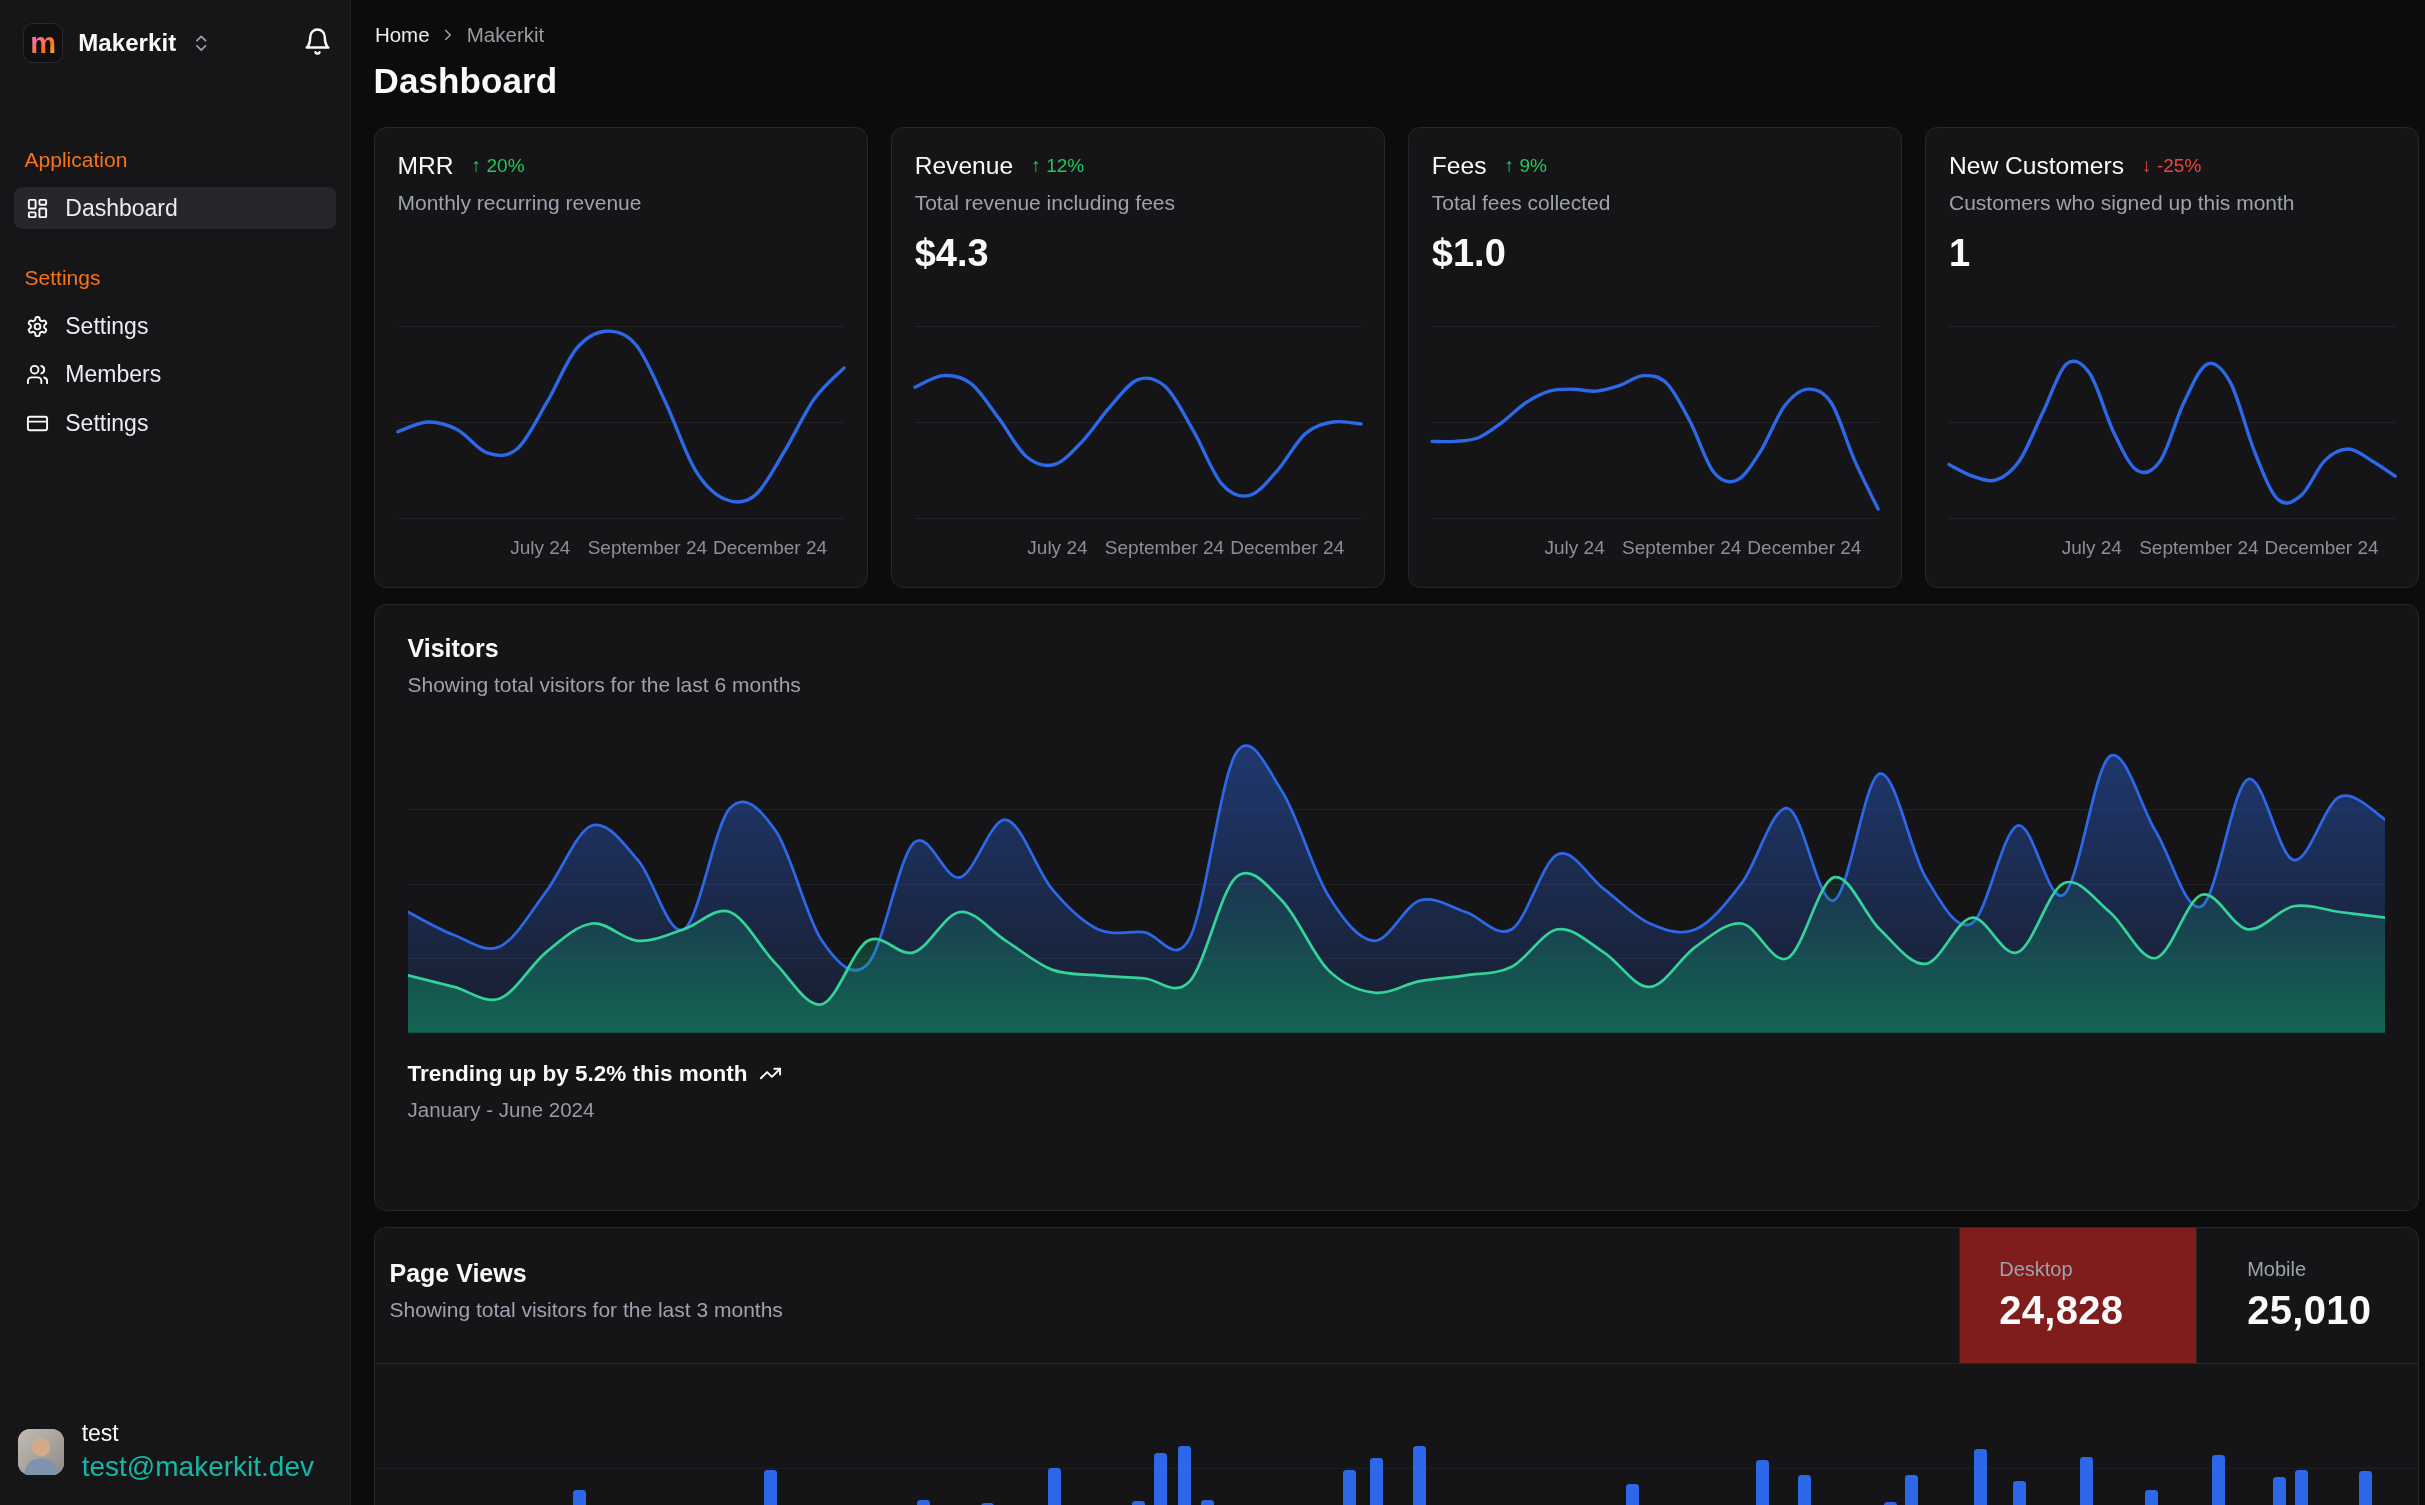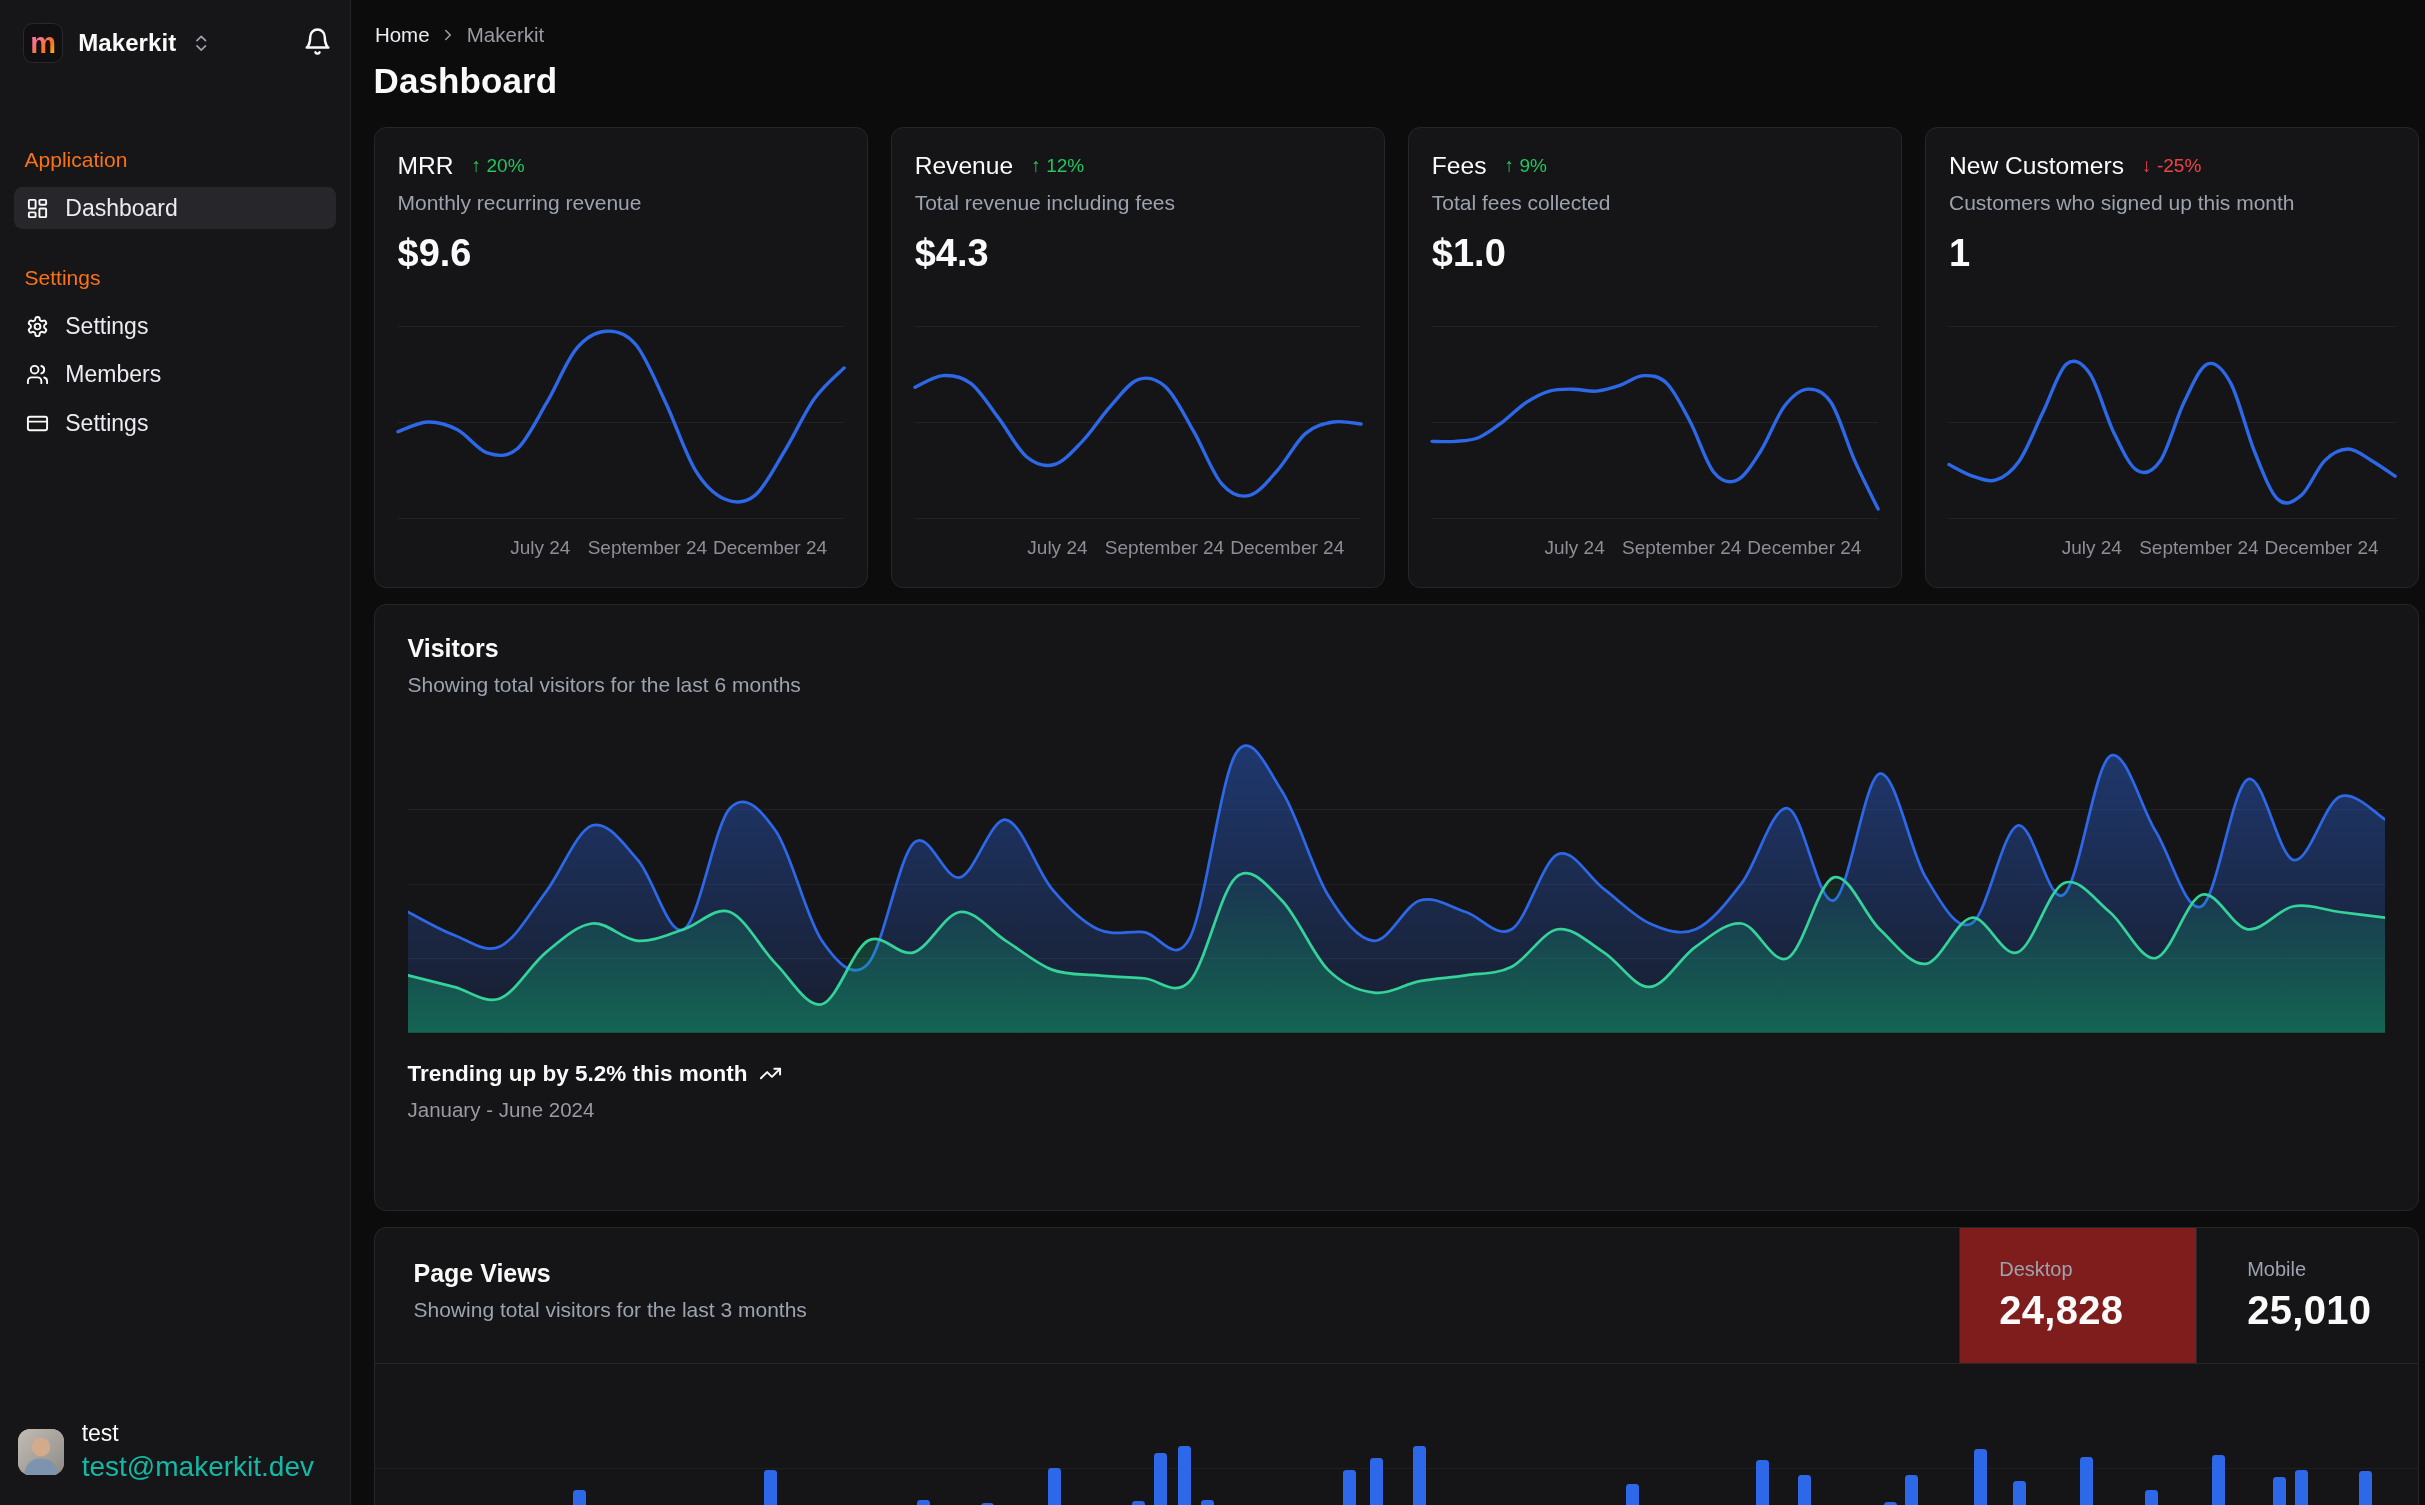--- a/index.html
+++ b/index.html
@@ -68,21 +68,21 @@
   .card-sub { font-size:21px; color:#9ca3af; margin-top:9.6px; }
   .area-wrap { position:absolute; left:33px; right:33px; top:130px; height:298px; }
   .area-wrap .gl { position:absolute; left:0; right:0; height:1px; background:#222226; }
   .vis-footer { position:absolute; left:33px; top:456px; }
   .vis-footline { display:flex; align-items:center; gap:11px; font-size:22.5px; font-weight:600; }
   .vis-range { font-size:20.5px; color:#9a9aa2; margin-top:11px; }
 
   
   .pv-card { margin-top:16.4px; height:465px; padding:0; position:relative; overflow:hidden; }
   .pv-header { display:flex; height:136px; border-bottom:1.4px solid #27272b; }
-  .pv-titles { padding:31px 0 0 39px; }
+  .pv-titles { padding:31px 0 0 15px; }
   .pv-statbox { border-left:1.4px solid #27272b; padding:30px 0 0 50px; }
   .pv-statbox.first { margin-left:auto; width:237px; background:#7f1d1d;padding-left:39px; }
   .pv-statbox.second { width:222px; }
   .pv-label { font-size:20px; color:#9ca3af; }
   .pv-value { font-size:40px; font-weight:700; margin-top:6.8px; letter-spacing:0.3px; }
   .bars-wrap { position:relative; width:100%; height:328px; overflow:hidden; }
   .bars-wrap .bgl { position:absolute; left:0; right:0; top:104px; height:1px; background:#1e1e22; }
   .bar { position:absolute; width:13.6px; height:246px; border-radius:3.4px 3.4px 0 0; }
 </style>
 </head>
@@ -200,21 +200,20 @@
 
       <div class="card stat-card">
         <div class="stat-head">
           <span class="stat-title">MRR</span>
           <span class="badge up">
               <span>↑</span>
               <span>20%</span>
             </span>
         </div>
         <div class="stat-sub">Monthly recurring revenue</div>
-        <div class="stat-value">$9.6</div>
         <div class="spark-wrap">
           <div class="gl" style="top:3%"></div>
             <div class="gl" style="top:50%"></div>
             <div class="gl" style="top:97%"></div>
           <svg class="spark" viewBox="0 0 656 300" preserveAspectRatio="none">
               <path d="M 0,164.20000000000002 C 7.288888888888889,161.83333333333334 29.15555555555556,150.47333333333333 43.733333333333334,150 C 58.31111111111111,149.52666666666667 72.88888888888889,153.7866666666667 87.46666666666667,161.36 C 102.04444444444445,168.93333333333334 116.62222222222223,190.70666666666668 131.20000000000002,195.44 C 145.7777777777778,200.17333333333332 160.35555555555555,202.06666666666666 174.93333333333334,189.76 C 189.51111111111112,177.45333333333332 204.08888888888887,146.21333333333334 218.66666666666666,121.60000000000001 C 233.24444444444444,96.98666666666668 247.82222222222225,59.593333333333334 262.40000000000003,42.08 C 276.9777777777778,24.566666666666663 291.55555555555554,17.466666666666665 306.1333333333333,16.52 C 320.7111111111111,15.573333333333334 335.2888888888889,18.88666666666667 349.8666666666667,36.400000000000006 C 364.44444444444446,53.91333333333334 379.0222222222222,90.83333333333334 393.59999999999997,121.60000000000001 C 408.17777777777775,152.36666666666667 422.75555555555553,197.33333333333334 437.3333333333333,221 C 451.9111111111111,244.66666666666666 466.4888888888888,257.4466666666667 481.0666666666666,263.6 C 495.6444444444444,269.75333333333333 510.2222222222223,269.7533333333333 524.8000000000001,257.91999999999996 C 539.3777777777779,246.08666666666662 553.9555555555555,216.26666666666665 568.5333333333333,192.6 C 583.1111111111111,168.93333333333334 597.6888888888889,136.27333333333334 612.2666666666667,115.92 C 626.8444444444444,95.56666666666666 648.7111111111111,78.05333333333333 656,70.47999999999999" fill="none" stroke="#2d68e8" stroke-width="5" stroke-linecap="round" stroke-linejoin="round"></path>
             </svg>
         </div>
         <div class="ticks">
           <span style="left:32%">July 24</span>

